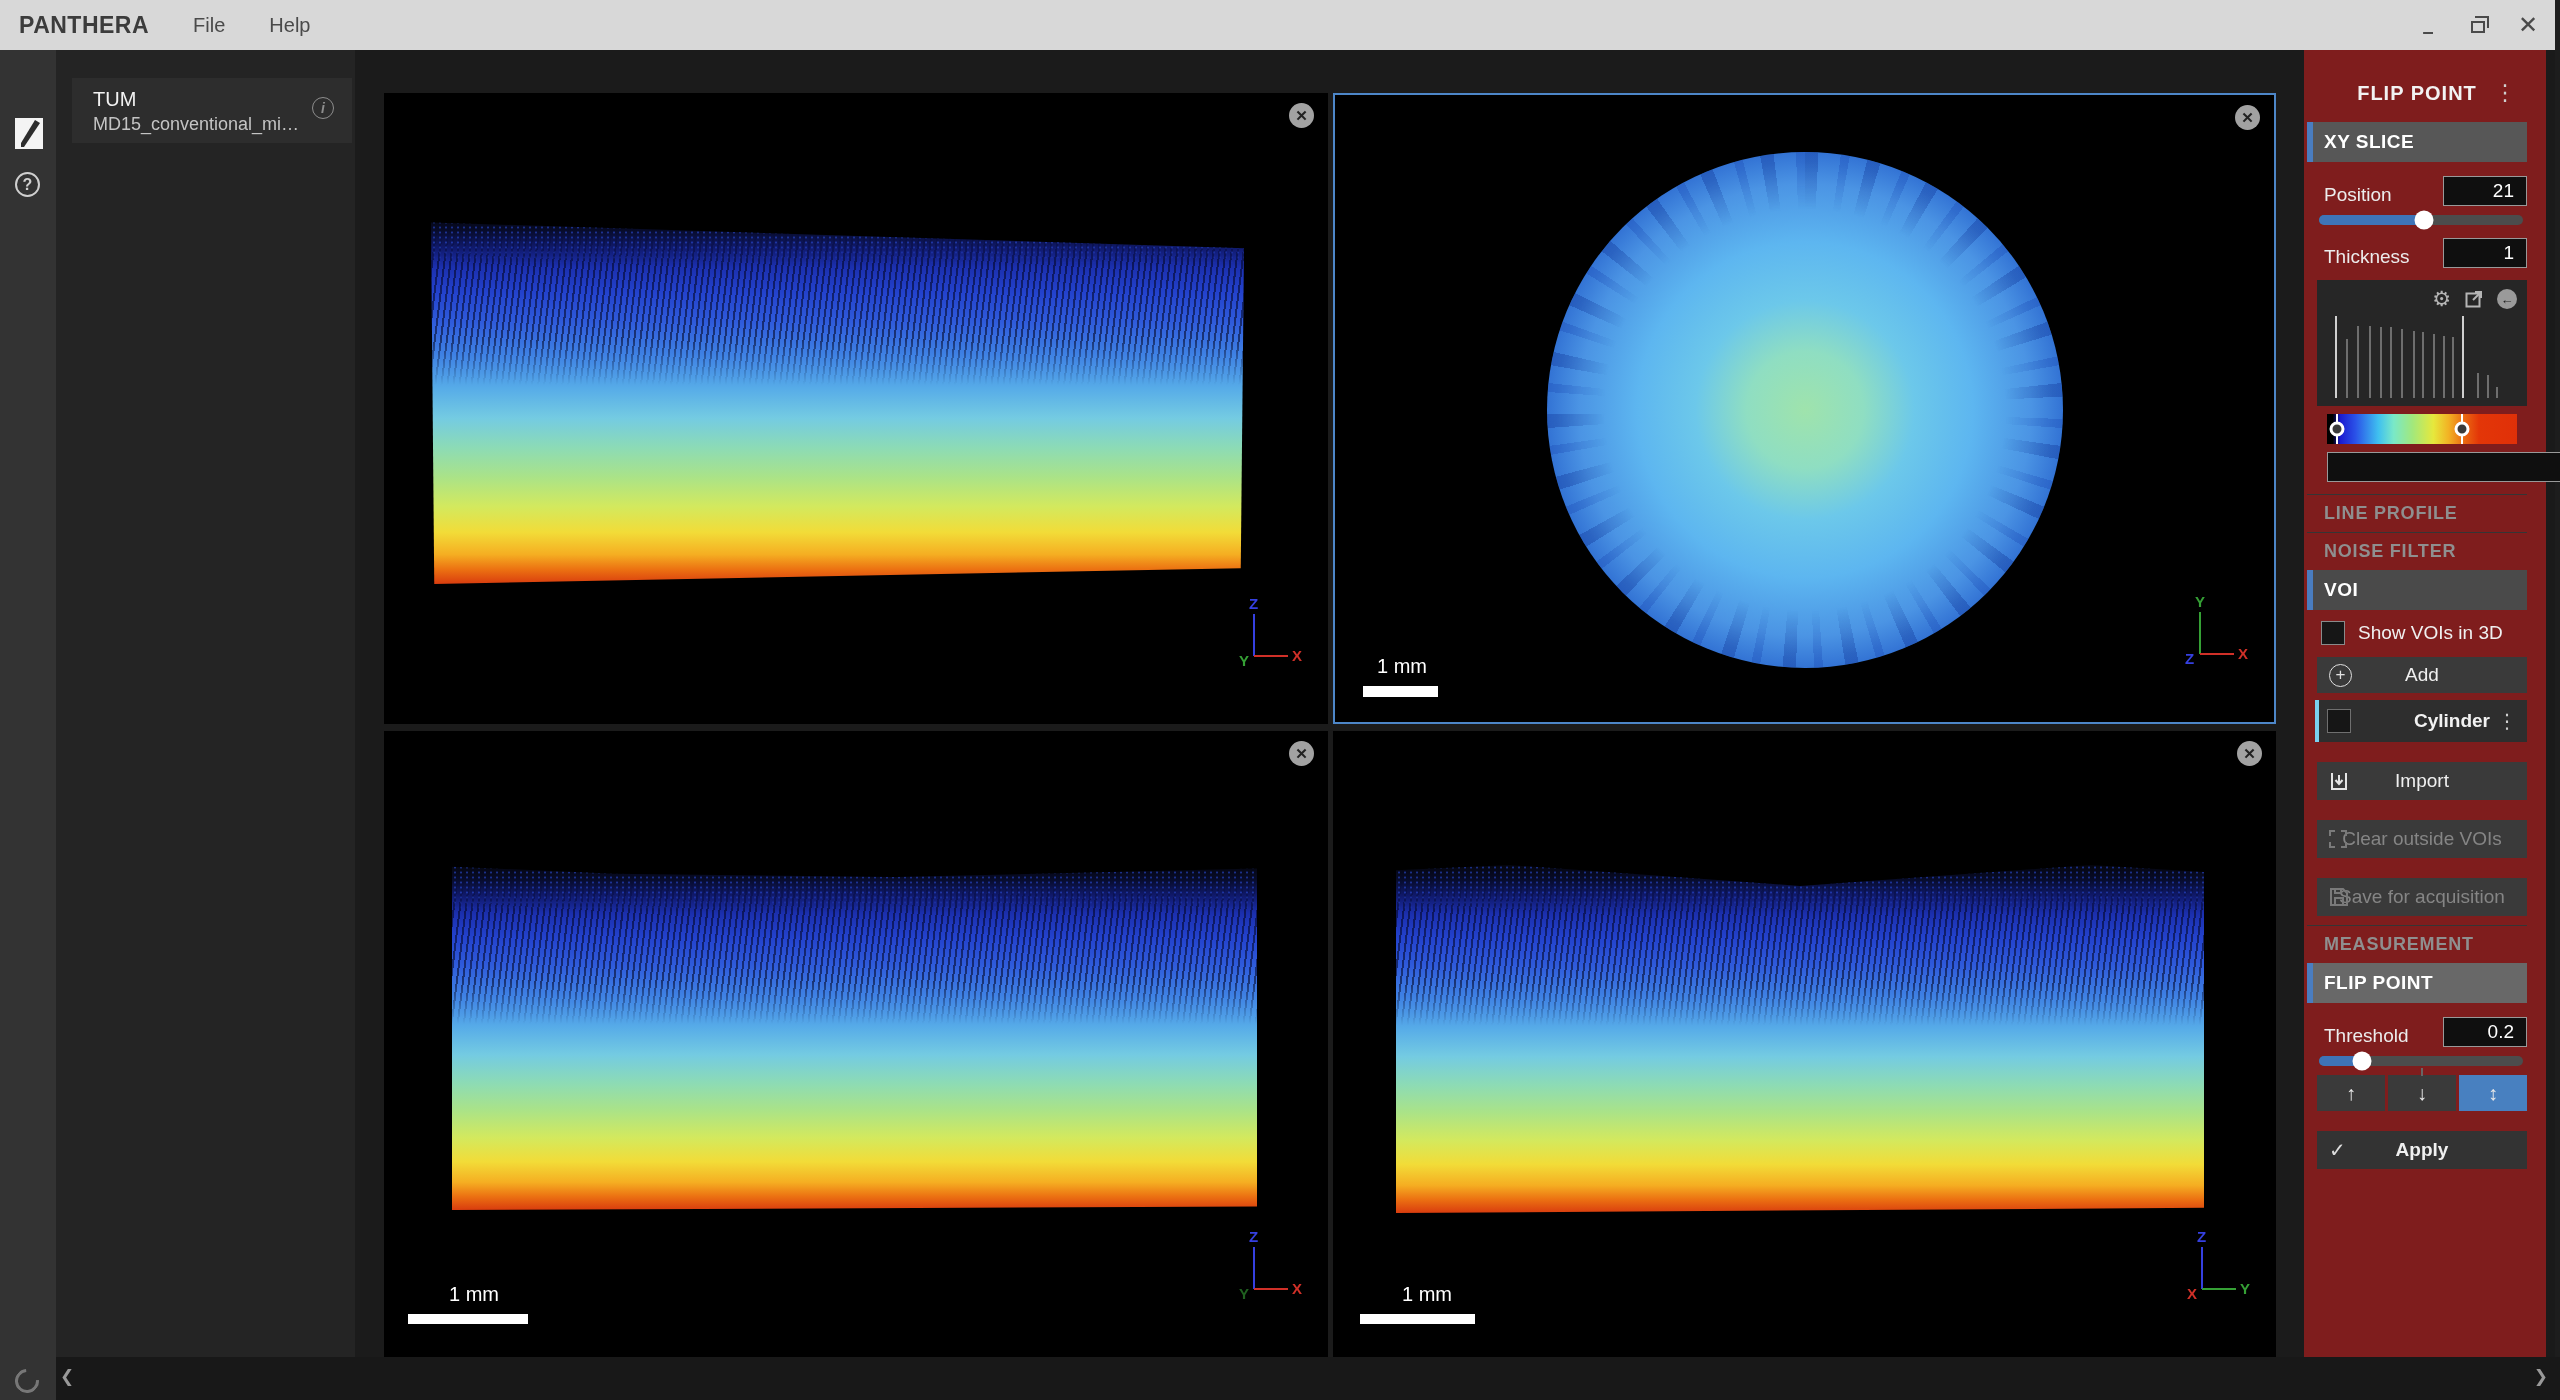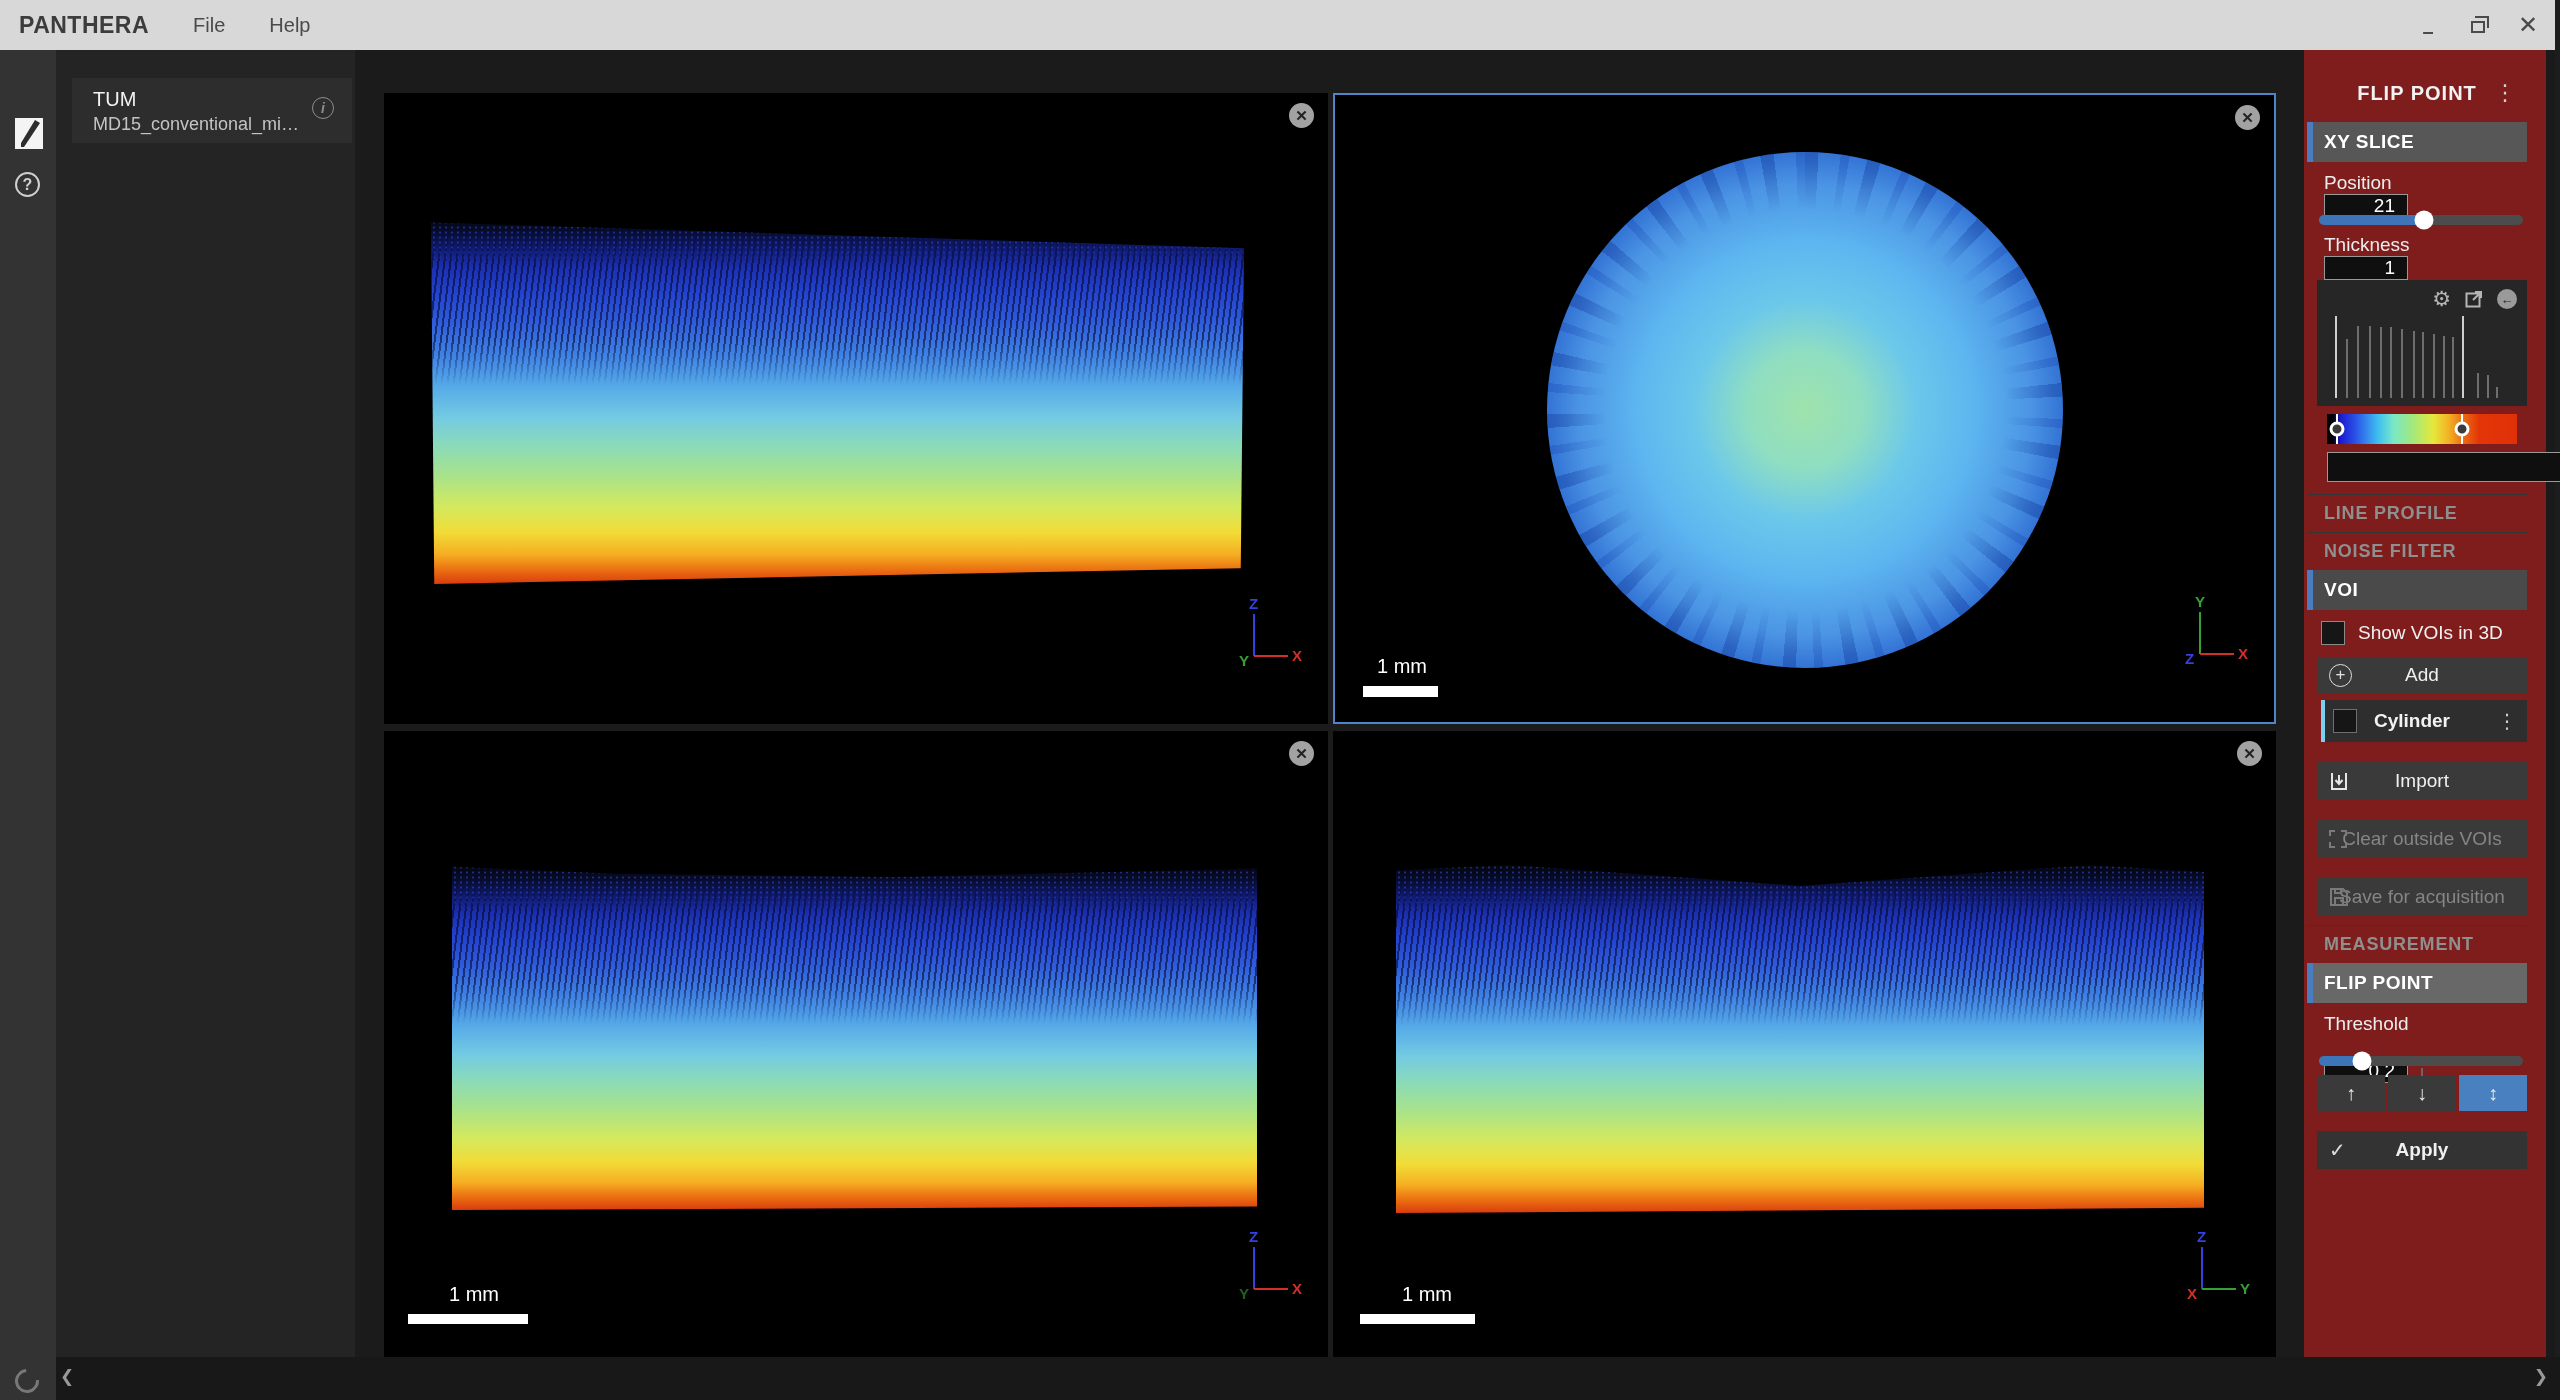--- a/index.html
+++ b/index.html
@@ -65,21 +65,21 @@
   .gizmo text { font-size:15px; font-weight:bold; }
 
   
   .inspector { position:absolute; left:2304px; top:50px; width:242px; height:1307px; background:#7f1d1d; }
   .p-inner { margin:0 19px 0 3px; }
   .p-title { position:relative; height:42px; margin-top:22px; display:flex; align-items:center; justify-content:center; color:#f2f2f2; font-size:20px; font-weight:bold; letter-spacing:1px; }
   .p-title .dots { position:absolute; right:10px; color:#cfcfcf; font-size:22px; font-weight:normal; }
   .sec-bar { position:relative; height:40px; display:flex; align-items:center; padding-left:17px; color:#fff; font-size:19px; font-weight:bold; letter-spacing:0.5px; }
   .sec-bar:before { content:""; position:absolute; left:0; top:0; width:6px; height:100%; background:#4a7dc0; }
   .sec-head { height:38px; display:flex; align-items:center; padding-left:17px; color:#8f8f8f; font-size:18px; font-weight:bold; letter-spacing:0.8px; border-top:1px solid #353535; }
-  .row { display:flex; align-items:flex-start; justify-content:space-between; height:34px; padding-left:17px;flex-direction:column; }
+  .row { display:flex; align-items:flex-end; justify-content:space-between; height:34px; padding-left:17px; }
   .row .lab { color:#ececec; font-size:19px; }
   .num-input { width:84px; height:30px; background:#0f0f0f; border:1px solid #999; color:#fff; text-align:right; padding-right:12px; font-size:19px; font-family:"Liberation Sans", sans-serif; }
   .slider { position:relative; height:10px; margin:9px 4px 9px 12px; background:#4c4c4c; border-radius:5px; }
   .slider .fill { position:absolute; left:0; top:0; height:100%; background:#3e74b8; border-radius:5px; }
   .slider .thumb { position:absolute; top:50%; width:19px; height:19px; background:#fff; border-radius:50%; transform:translate(-50%,-50%); }
   .slider .tick { position:absolute; left:50%; top:12px; width:2px; height:8px; background:#666; }
 
   .cmap { margin:12px 0 0 10px; }
   .cmap-box { background:#262626; padding:6px 10px 8px 10px; }
   .cmap-icons { height:26px; display:flex; align-items:center; justify-content:flex-end; gap:14px; }
@@ -99,21 +99,21 @@
   .check-row { display:flex; align-items:center; height:30px; margin:8px 0 0 14px; gap:13px; }
   .checkbox { width:24px; height:24px; background:#161616; border:1.5px solid #8a8a8a; }
   .check-row .lab { color:#f0f0f0; font-size:19px; }
 
   .btn { position:relative; height:38px; margin-top:20px; margin-left:10px; background:#3a3a3a; display:flex; align-items:center; justify-content:center; color:#f0f0f0; font-size:19px; }
   .btn .bicon { position:absolute; left:12px; display:flex; align-items:center; justify-content:center; }
   .btn.disabled { color:#858585; }
   .plus-circ { width:23px; height:23px; border:1.5px solid #e0e0e0; border-radius:50%; color:#e0e0e0; font-size:17px; display:flex; align-items:center; justify-content:center; }
   .dash-sq { width:18px; height:18px; border:2px dashed #7a7a7a; }
 
-  .voi-item { position:relative; height:42px; margin-top:7px; margin-left:14px; background:#2e2e2e; display:flex; align-items:center; }
+  .voi-item { position:relative; height:42px; margin-top:7px; margin-left:8px; background:#2e2e2e; display:flex; align-items:center;gap:46px; }
   .voi-item:before { content:""; position:absolute; left:0; top:0; width:4px; height:100%; background:#7ad0f0; }
   .voi-item .checkbox { margin-left:12px; border-color:#6f6f6f; }
   .voi-item .lab { margin-left:17px; color:#f2f2f2; font-size:19px; font-weight:bold; }
   .voi-item .dots { position:absolute; right:10px; color:#cfcfcf; font-size:20px; }
 
   .toggles { display:grid; grid-template-columns:1fr 1fr 1fr; gap:3px; margin:0 0 0 10px; height:36px; }
   .toggles .tg { background:#3a3a3a; color:#e8e8e8; font-size:20px; display:flex; align-items:center; justify-content:center; }
   .toggles .tg.sel { background:#4880c0; }
 
   

